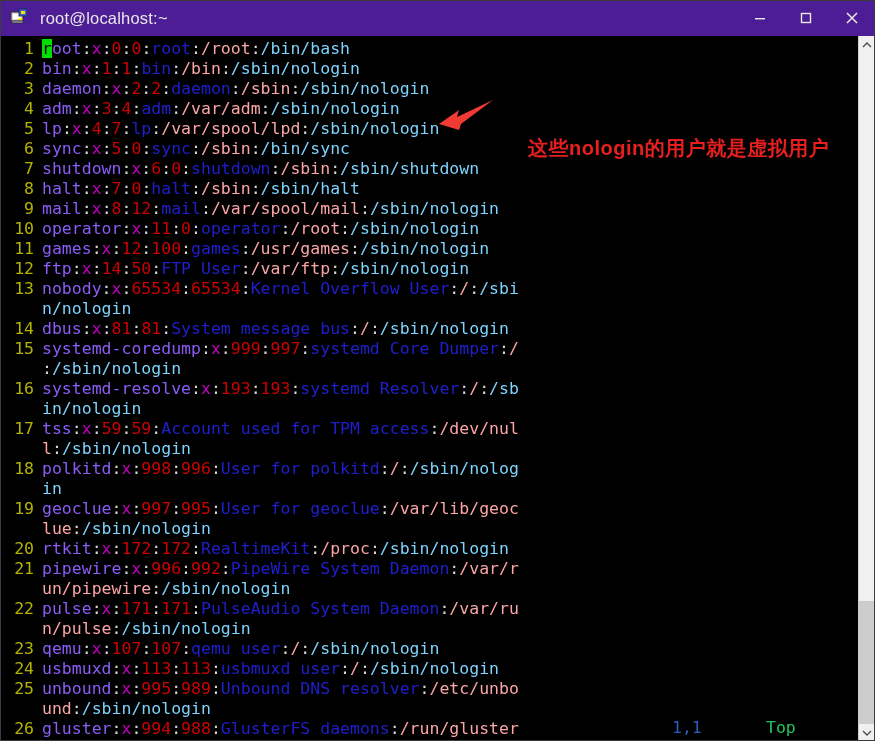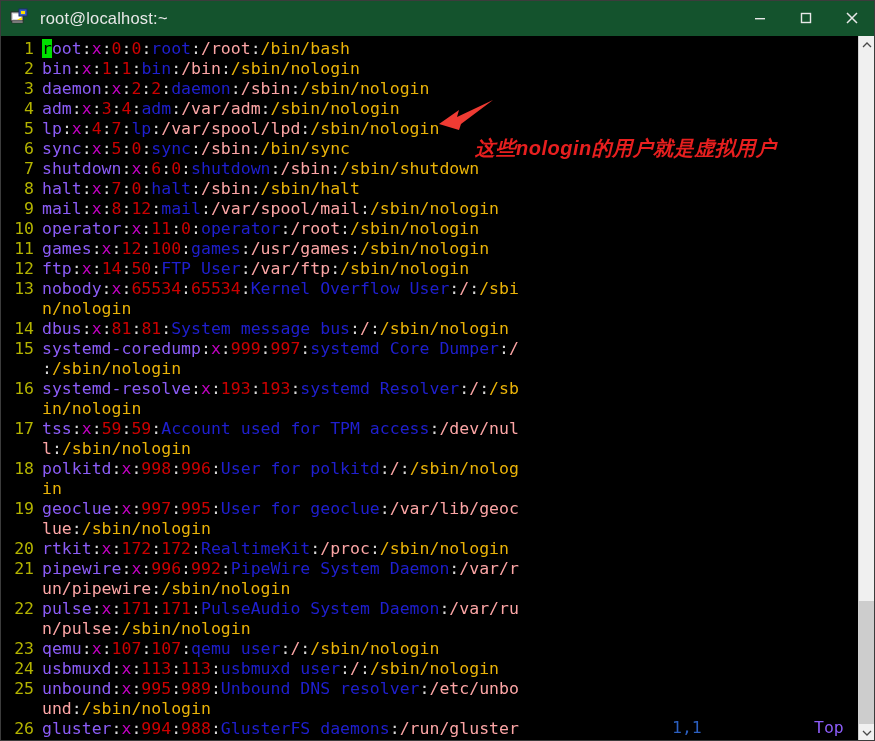--- a/index.html
+++ b/index.html
@@ -21,21 +21,21 @@
     background: #000000;
     box-sizing: border-box;
   }
 
   
   #titlebar {
     position: absolute;
     left: 0; top: 0;
     width: 875px;
     height: 36px;
-    background: #14532d;
+    background: #4c1d95;
     display: flex;
     align-items: center;
   }
   #titlebar-icon {
     width: 20px;
     height: 20px;
     margin-left: 10px;
     margin-right: 10px;
     flex: 0 0 auto;
     position: relative;
@@ -95,21 +95,21 @@
     width: 34px;
     margin-right: 8px;
   }
 
   
   .c-user   { color: #8b5cf6; }   
   .c-pw     { color: #c000c0; }   
   .c-id     { color: #cc0000; }   
   .c-gecos  { color: #1f1fd0; }   
   .c-home   { color: #fca5a5; }   
-  .c-shell  { color: #eab308; text-align: center; }   
+  .c-shell  { color: #7dd3fc; text-align: center; }   
   .c-sep    { color: #d8d8d8; }
 
   .cursor {
     background: #00e000;
     color: #000000;
   }
 
   
   #statusline {
     position: absolute;
@@ -125,36 +125,34 @@
   #status-pos {
     position: absolute;
     left: 672px;
     top: 0;
     color: #2b5fc0;
   }
   #status-loc {
     position: absolute;
     left: 766px;
     top: 0;
-    color: #8b5cf6;
-    margin-left: 48px;
+    color: #22c55e;
   }
 
   
   #annotation-text {
     position: absolute;
-    left: 475px;
+    left: 528px;
     top: 99px;
     color: #e81f1f;
     font-family: "Liberation Sans", sans-serif;
     font-size: 20px;
     font-weight: bold;
     white-space: nowrap;
     letter-spacing: 0.5px;
-    font-style: italic;
   }
   #annotation-arrow {
     position: absolute;
     left: 437px;
     top: 62px;
     width: 58px;
     height: 44px;
   }
 
   

